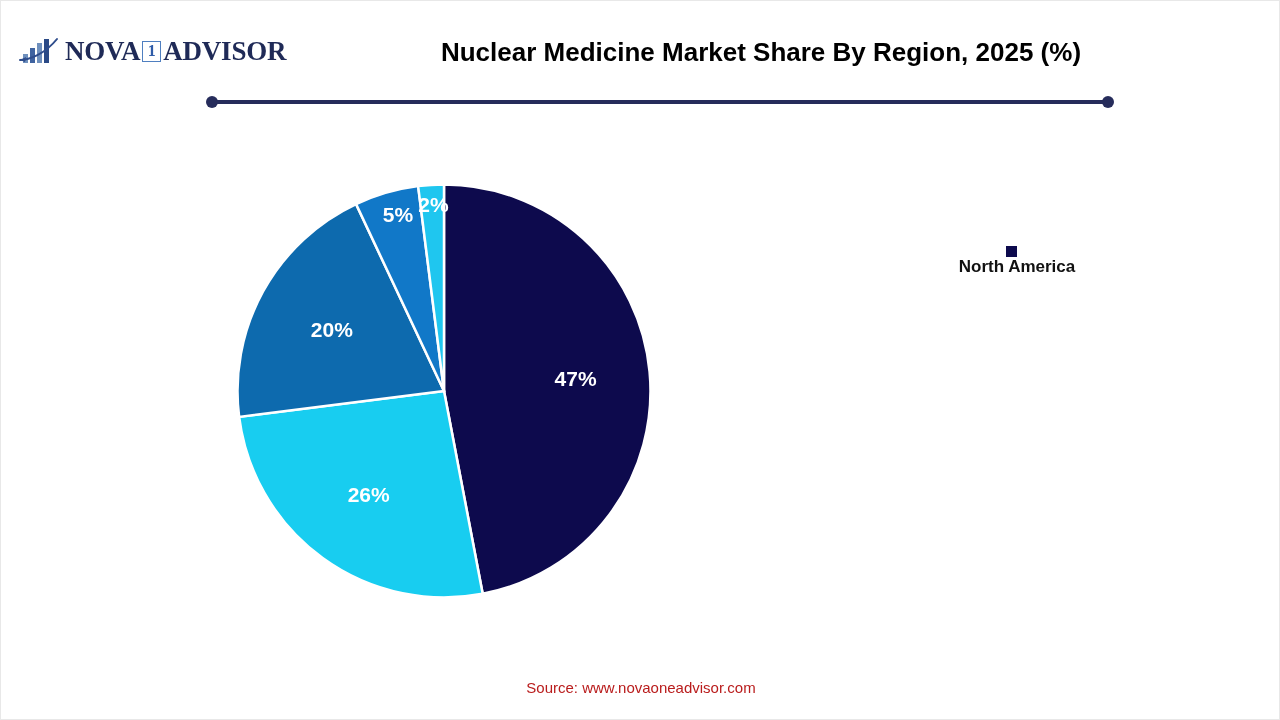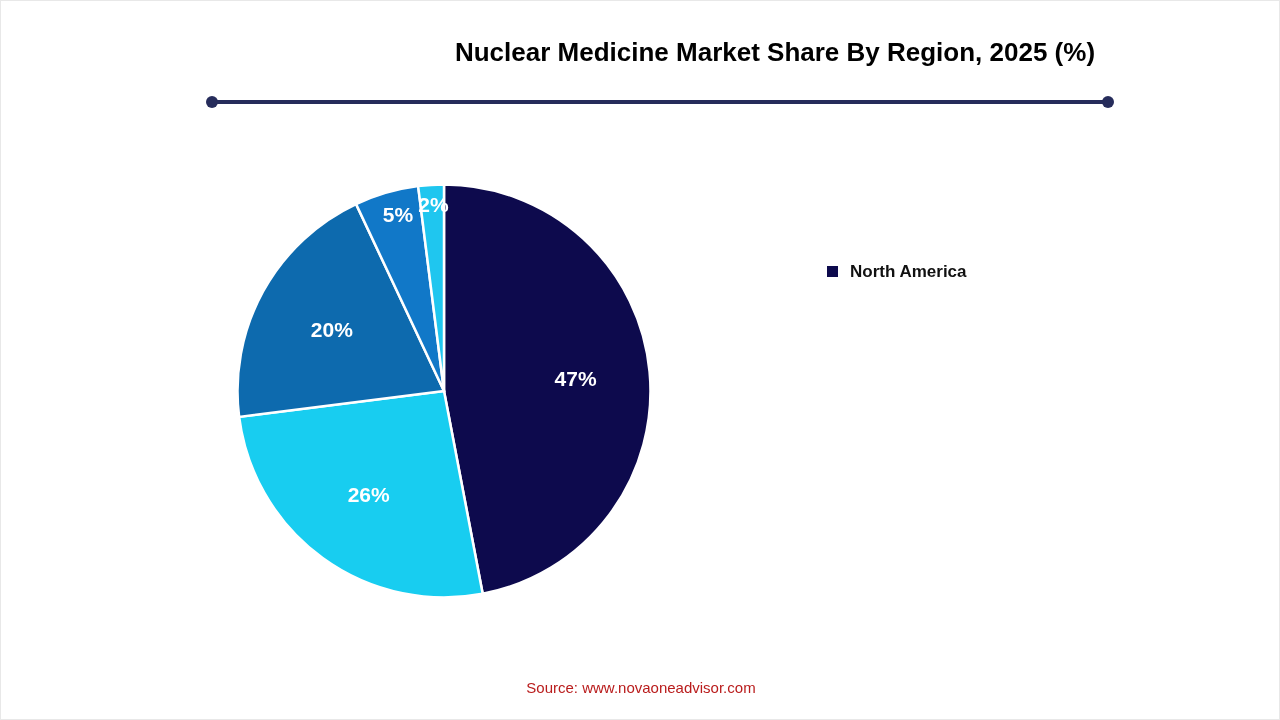--- a/index.html
+++ b/index.html
@@ -59,21 +59,21 @@
     font-size: 16px;
     font-family: "Liberation Serif", serif;
     font-weight: bold;
     margin: 0 2px;
     box-sizing: border-box;
   }
 
   
   #title {
     position: absolute;
-    left: 294px;
+    left: 280px;
     top: 36px;
     width: 960px;
     text-align: center;
     font-size: 26px;
     font-weight: bold;
     color: #000000;
     white-space: nowrap;
   }
 
   
@@ -123,20 +123,21 @@
   #legend {
     position: absolute;
     left: 826px;
     top: 245px;
     width: 380px;
   }
   .legend-item {
     display: flex;
     align-items: center;
     height: 51px;
+    flex-direction: column;
   }
   .legend-swatch {
     width: 11px;
     height: 11px;
     flex: 0 0 auto;
     margin-right: 12px;
   }
   .legend-label {
     font-size: 17px;
     font-weight: bold;
@@ -153,20 +154,35 @@
     text-align: center;
     font-size: 15px;
     color: #b91c1c;
   }
 </style>
 </head>
 <body>
 
 <div id="page">
 
+  <div id="logo">
+    <svg id="logo-mark" viewBox="0 0 44 30">
+      <rect x="4" y="18" width="5" height="9" fill="#6f90bd"></rect>
+      <rect x="11" y="12" width="5" height="15" fill="#3f63a0"></rect>
+      <rect x="18" y="7" width="5" height="20" fill="#6f90bd"></rect>
+      <rect x="25" y="3" width="5" height="24" fill="#2b4a86"></rect>
+      <path d="M1,24 C10,24 26,18 38,3" stroke="#2f4d8c" stroke-width="2" fill="none" stroke-linecap="round"></path>
+      <path d="M1,24 L7,21 L6,26 Z" fill="#2f4d8c"></path>
+    </svg>
+    <div id="logo-text">
+      <span class="logo-word">NOVA</span>
+      <span id="logo-badge">1</span>
+      <span class="logo-word">ADVISOR</span>
+    </div>
+  </div>
 
   <div id="title">Nuclear Medicine Market Share By Region, 2025 (%)</div>
 
   <div id="divider">
     <div id="divider-cap-left" class="divider-cap"></div>
     <div id="divider-line"></div>
     <div id="divider-cap-right" class="divider-cap"></div>
   </div>
 
   <div id="pie-wrap">

